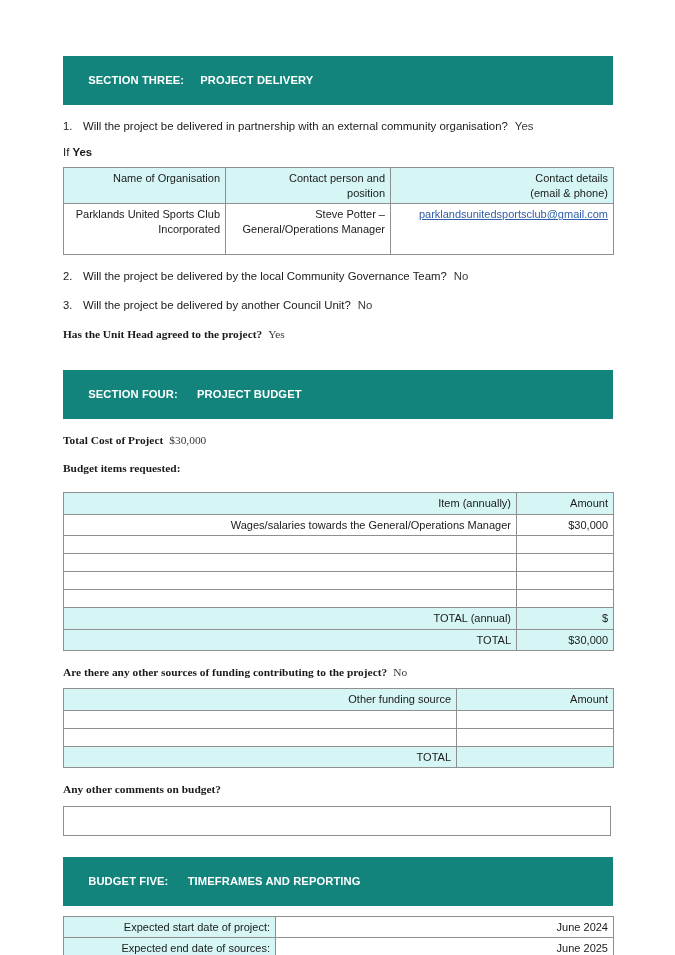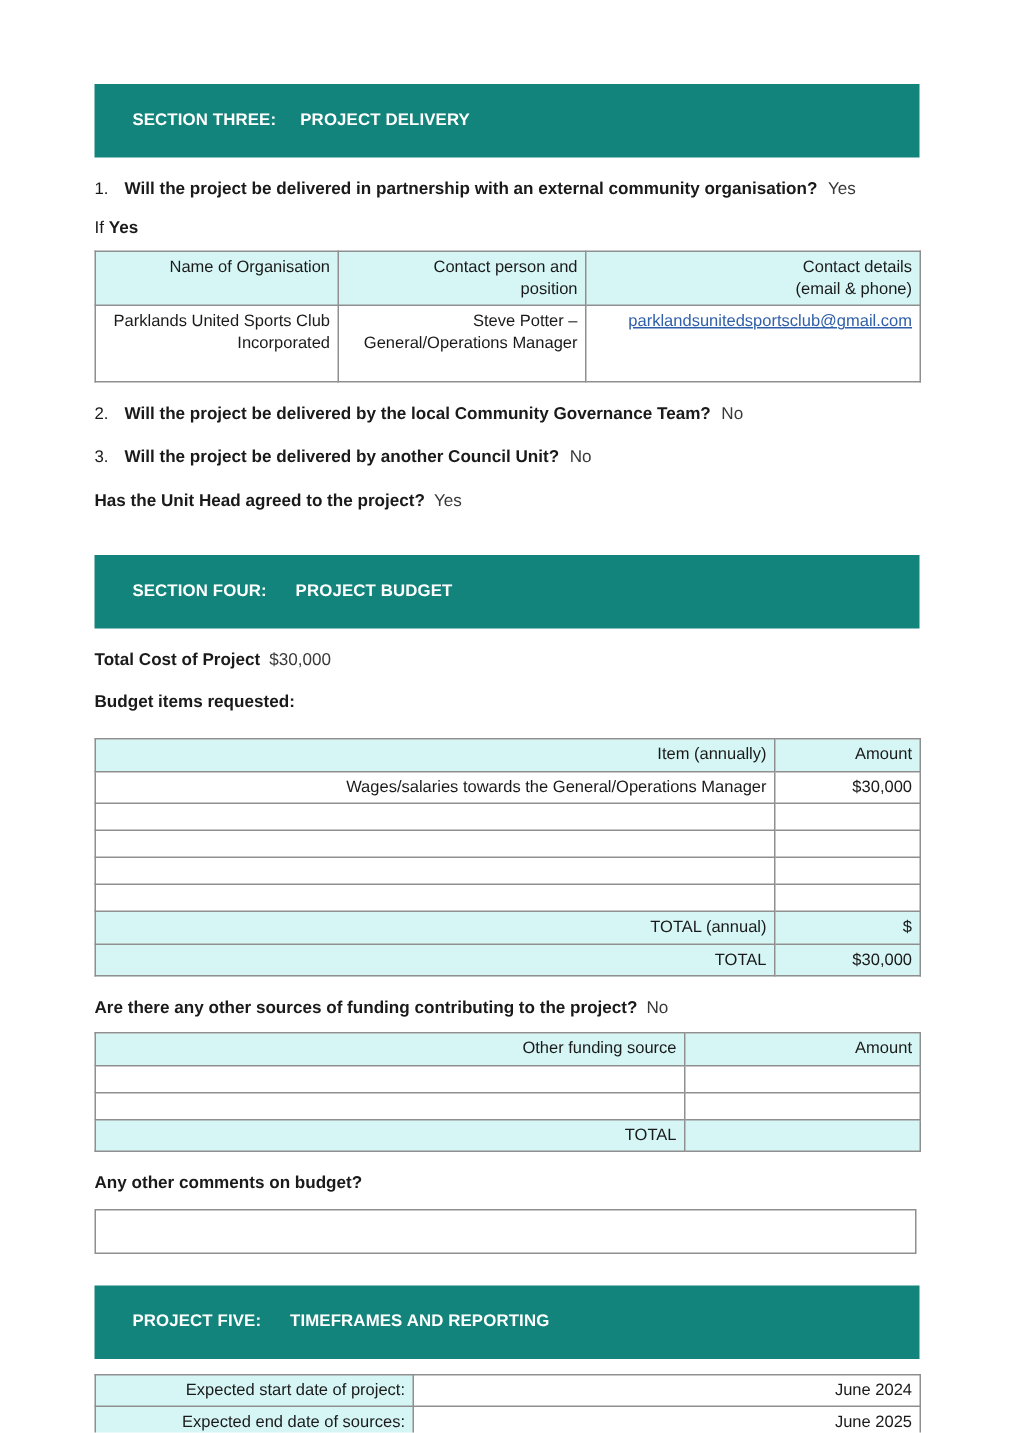--- a/index.html
+++ b/index.html
@@ -51,30 +51,31 @@
     margin: 14px 0 0 0;
     display: flex;
     align-items: baseline;
   }
   .qnum {
     width: 20px;
     flex: 0 0 20px;
     font-size: 11.2px;
     color: #1a1a1a;
   }
-  .qtext { font-weight: bold; }
+  .qtext { font-weight: normal; }
   .qans {
     font-weight: normal;
     color: #3a3a3a;
     margin-left: 7px;
   }
   .plainline {
     font-size: 11.4px;
     line-height: 1.3;
     margin: 14px 0 0 0;
+    font-family: Liberation Serif, serif;
   }
   .plainline .lead { font-weight: bold; }
   .plainline .val { font-weight: normal; color: #3a3a3a; margin-left: 6px; }
   .ifyes { font-size: 11.4px; margin: 13px 0 0 0; }
   .ifyes .w { font-weight: bold; }
 
   
   table.doc {
     border-collapse: collapse;
     table-layout: fixed;
@@ -266,21 +267,21 @@
 
     <div class="plainline">
       <span class="lead">Any other comments on budget?</span>
     </div>
 
     <div class="comment-box"></div>
 
     <div class="spacer-sm"></div>
 
     <div class="section-bar">
-      <span class="sec-label">PROJECT FIVE:</span><span>&nbsp;&nbsp;&nbsp;&nbsp;&nbsp;&nbsp;</span><span class="sec-title">TIMEFRAMES AND REPORTING</span>
+      <span class="sec-label">BUDGET FIVE:</span><span>&nbsp;&nbsp;&nbsp;&nbsp;&nbsp;&nbsp;</span><span class="sec-title">TIMEFRAMES AND REPORTING</span>
     </div>
 
     <table class="doc mt-dates">
       <colgroup>
           <col style="width:212px">
           <col style="width:338px">
         </colgroup>
       <tbody>
         <tr>
           <td class="hdr-cell">Expected start date of project:</td>

